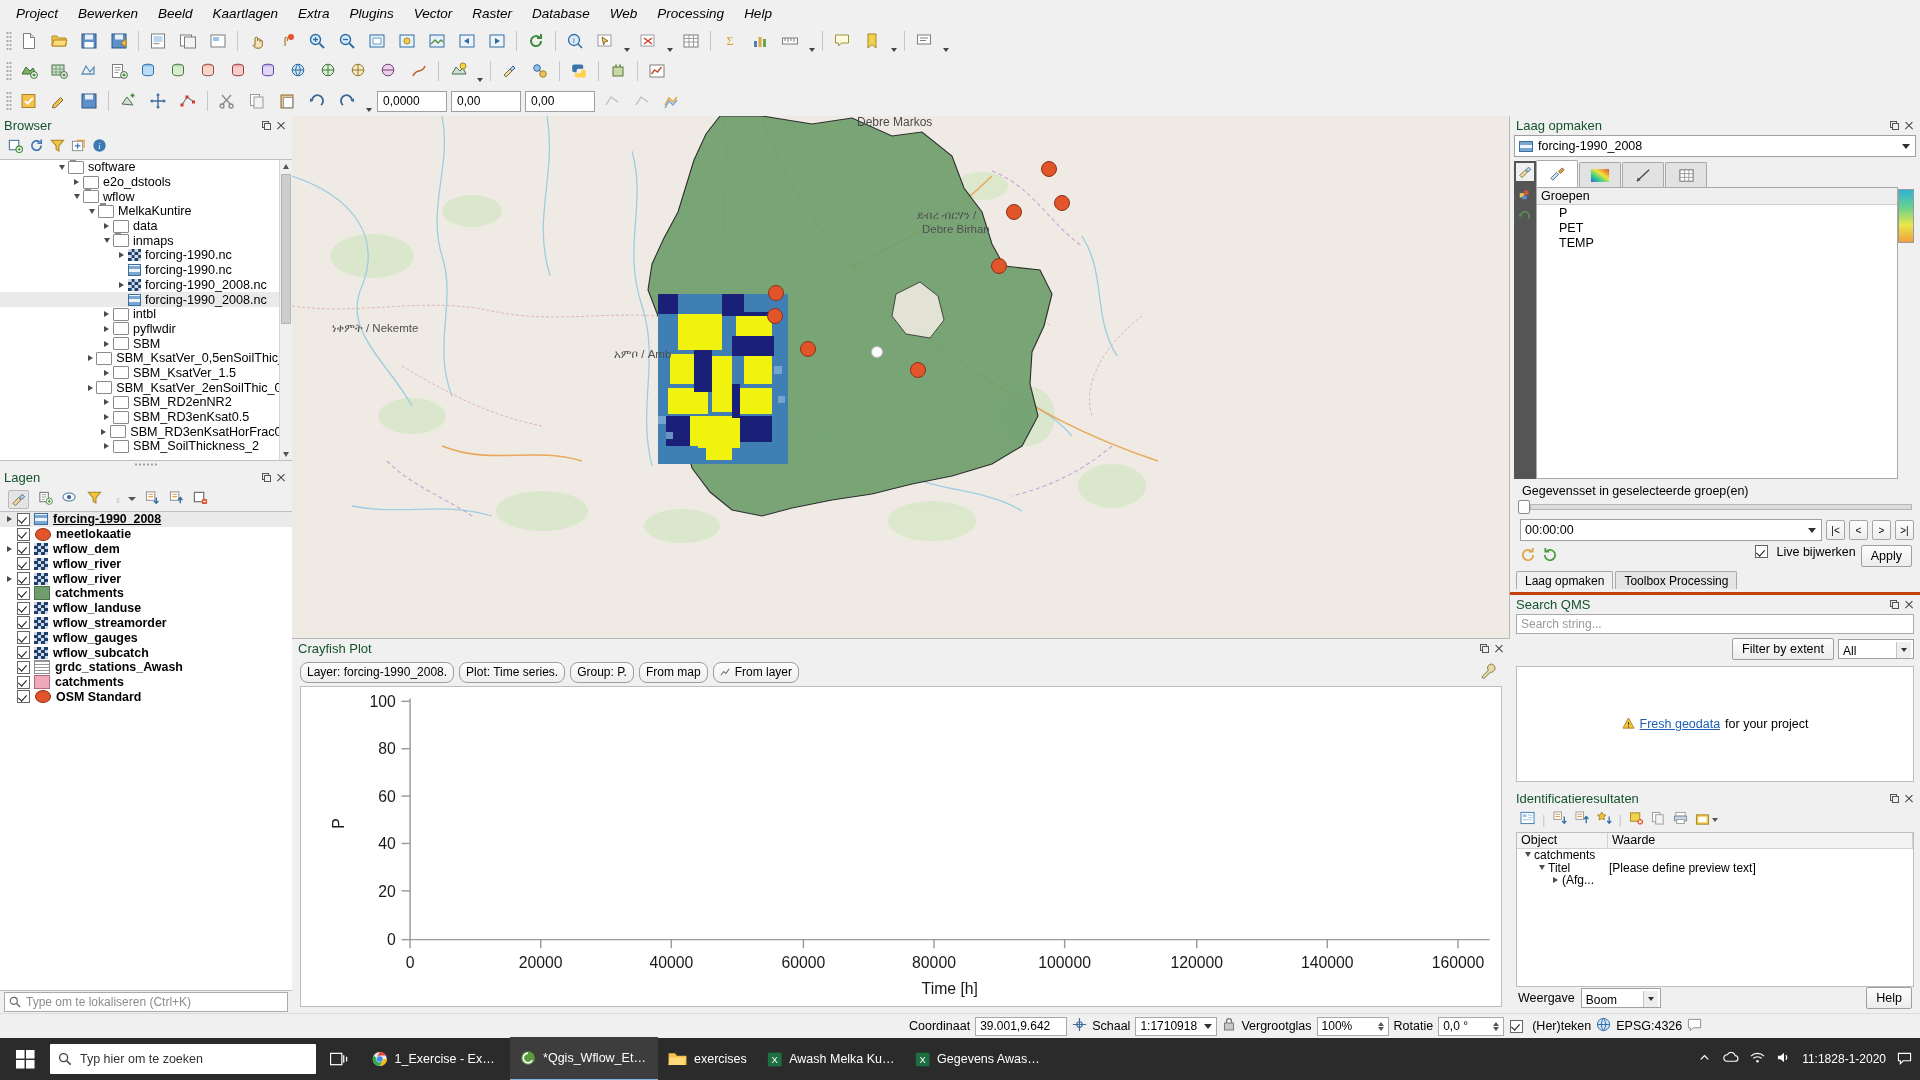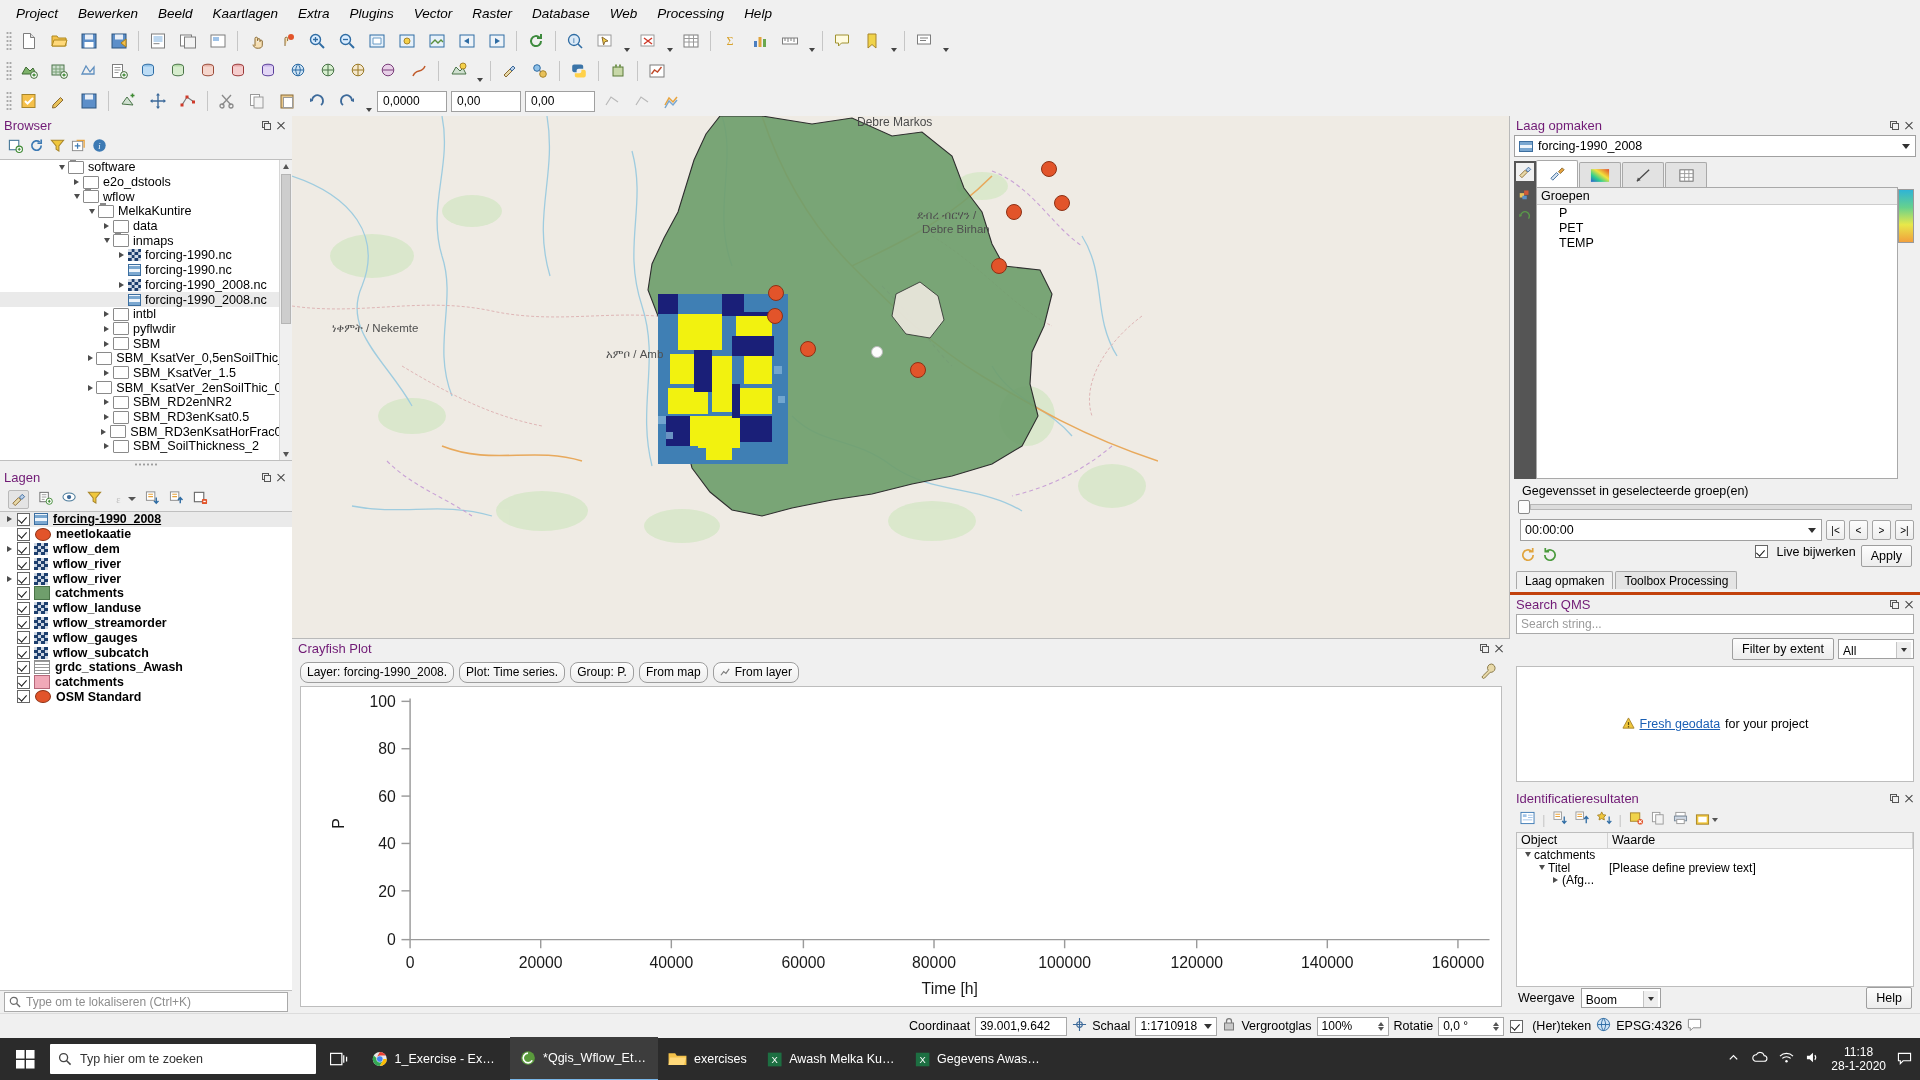--- a/index.html
+++ b/index.html
@@ -34,21 +34,21 @@
     background-size:3px 4px;}
   .tool-drop{width:13px;height:26px;display:flex;align-items:flex-end;justify-content:center;padding-bottom:5px;}
   .tool-drop::after{content:"";border-left:3.5px solid transparent;border-right:3.5px solid transparent;border-top:4px solid #444;}
   .numbox{height:19px;border:1px solid #a0a0a0;background:#fff;font-size:12px;
           display:flex;align-items:center;padding:0 5px;margin:0 2px;}
 
   
   .work{flex:1 1 auto;display:flex;min-height:0;background:#f0f0f0;}
 
   
-  .panel-title{height:19px;display:flex;align-items:center;font-size:13px;padding:0 4px;color:#701a75;}
+  .panel-title{height:19px;display:flex;align-items:center;font-size:13px;padding:0 4px;color:#14532d;}
   .panel-btns{margin-left:auto;display:flex;gap:3px;align-items:center;padding-right:2px;}
   .pbtn{width:11px;height:11px;position:relative;}
   .pbtn.float::before{content:"";position:absolute;inset:1px 3px 3px 1px;border:1px solid #555;}
   .pbtn.float::after{content:"";position:absolute;inset:3px 1px 1px 3px;border:1px solid #555;background:#f0f0f0;}
   .pbtn.close::before,.pbtn.close::after{content:"";position:absolute;left:1px;top:5px;width:10px;height:1.4px;background:#444;}
   .pbtn.close::before{transform:rotate(45deg);}
   .pbtn.close::after{transform:rotate(-45deg);}
 
   
   .leftcol{width:292px;flex:0 0 292px;display:flex;flex-direction:column;background:#f0f0f0;}
@@ -167,21 +167,21 @@
 
   
   .taskbar{height:42px;flex:0 0 42px;background:#2b2b2b;display:flex;align-items:center;color:#fff;font-size:12.5px;}
   .tb-start{width:50px;height:42px;display:flex;align-items:center;justify-content:center;}
   .tb-search{width:258px;height:30px;background:#fff;color:#333;display:flex;align-items:center;
              padding-left:8px;gap:8px;font-size:12.5px;border-radius:1px;}
   .tb-item{height:42px;display:flex;align-items:center;gap:7px;padding:0 10px;max-width:128px;}
   .tb-item.active{background:#3d3d3d;border-bottom:2px solid #7ab7e8;}
   .tb-item span{overflow:hidden;text-overflow:ellipsis;white-space:nowrap;}
   .tray{margin-left:auto;display:flex;align-items:center;gap:11px;padding-right:8px;}
-  .clock{display:flex;flex-direction:column;align-items:center;line-height:14px;font-size:12px;}
+  .clock{display:flex;flex-direction:row;align-items:flex-end;line-height:14px;font-size:12px;}
 
   .ic{display:block;}
 </style>
 </head>
 <body>
 
 <div class="app">
 
 
   <div class="menubar">
@@ -1038,21 +1038,21 @@
               <circle cx="626" cy="254" r="7.5" fill="#e2542a"></circle>
             </g>
             <circle cx="585" cy="236" r="5.5" fill="#fdfdfd" stroke="#b9b9b9"></circle>
 
             <text x="565" y="10" font-family="Liberation Sans,sans-serif" font-size="12" fill="#4a4a4a">Debre Markos</text>
             <text x="925" y="0" font-size="11" fill="#4a4a4a"></text>
           </svg>
           <div style="position:absolute;left:625px;top:93px;font-size:11.5px;color:#4f4f4f;">ደብረ ብርሃን /</div>
           <div style="position:absolute;left:630px;top:107px;font-size:11.5px;color:#4f4f4f;">Debre Birhan</div>
           <div style="position:absolute;left:40px;top:206px;font-size:11.5px;color:#4f4f4f;">ነቀምት / Nekemte</div>
-          <div style="position:absolute;left:314px;top:232px;font-size:11.5px;color:#4f4f4f;">አምቦ / Amb</div>
+          <div style="position:absolute;left:322px;top:232px;font-size:11.5px;color:#4f4f4f;">አምቦ / Amb</div>
         </div>
       </div>
 
       <div class="plotpanel">
         <div class="panel-title" style="padding-left:6px;">
           <span>Crayfish Plot</span>
           <span class="panel-btns">
             <span class="pbtn float"></span>
             <span class="pbtn close"></span>
           </span>

